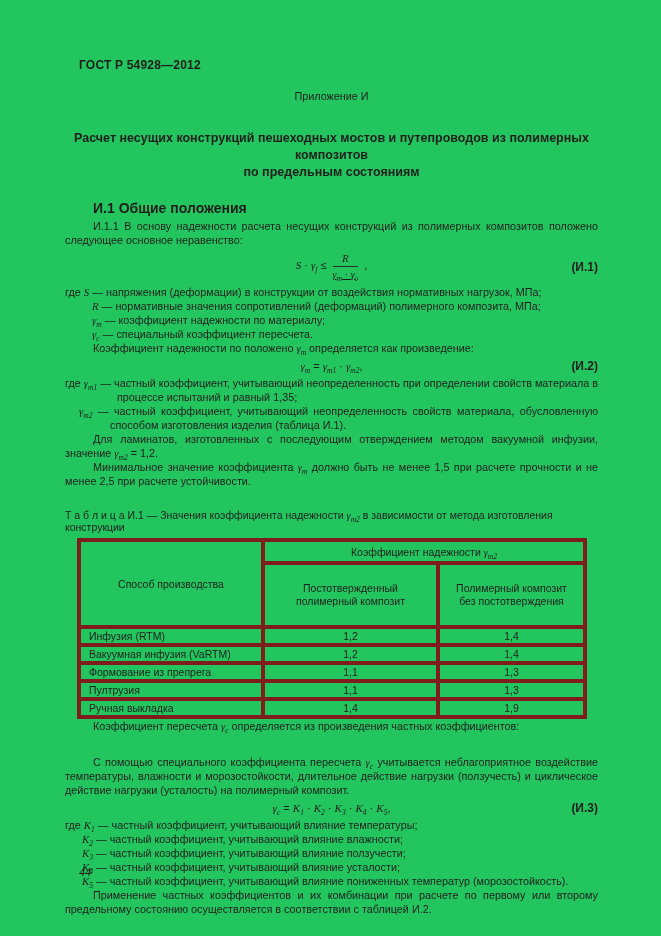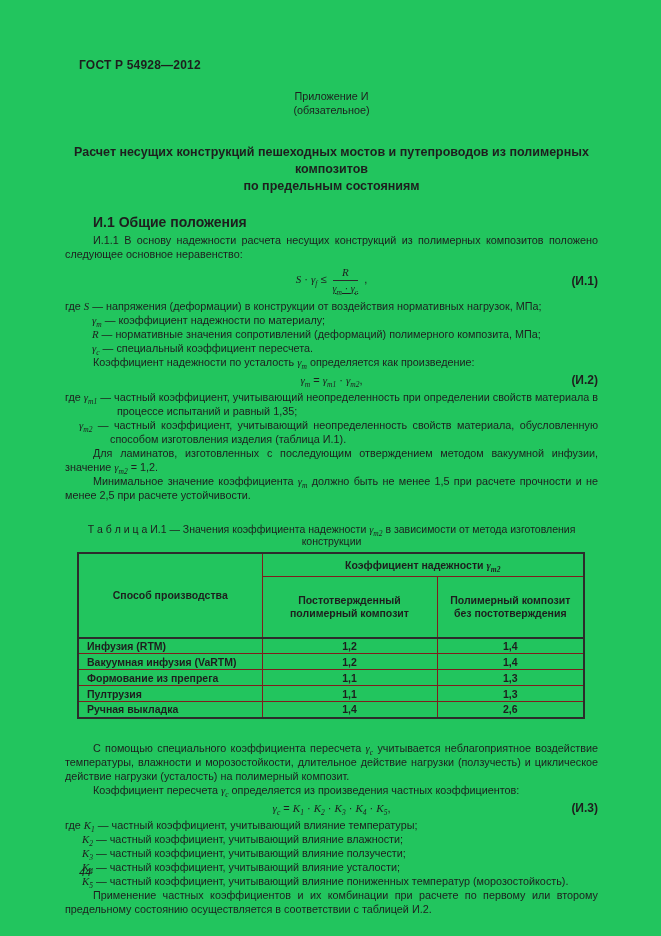--- a/index.html
+++ b/index.html
@@ -27,61 +27,60 @@
   .frac .num { display:block; border-bottom:1px solid #2c2c2c; padding:0 9px 1px; text-align:center; }
   .frac .den { display:block; padding-top:1px; text-align:center; font-size:10px;text-decoration:underline; }
   
   .hang { padding-left:100px; text-indent:-100px; }
   .hang.ind2 { padding-left:127px; }
   .d2a { padding-left:52px; text-indent:-52px; }
   .d2b { padding-left:45px; text-indent:-31px; }
   .hk { padding-left:90px; text-indent:-90px; }
   .hk.ind2 { padding-left:107px; }
   
-  .tbl-caption { margin-top:21px; margin-bottom:5px; font-size:10.5px; text-align:center; }
+  .tbl-caption { margin-top:21px; margin-bottom:5px; font-size:10.5px; text-align:left; }
   table.t { border-collapse:collapse; margin-left:12px; width:506px; font-size:10.5px; color:#1e1e1e;
             border:2px solid #2c2c2c; table-layout:fixed; }
-  .t th, .t td { border:1px solid #7f1d1d; font-weight:bold; vertical-align:middle; }
+  .t th, .t td { border:4px solid #7f1d1d; font-weight:normal; vertical-align:middle; }
   .t thead { border-bottom:2px solid #2c2c2c; }
   .t th.group { height:23px; text-align:center; padding:2px 6px; }
   .t th.colh { height:39px; text-align:center; padding:17px 10px; line-height:13px; }
   .t th.method { text-align:center; padding:12px 8px; }
   .t td.m { height:16px; text-align:left; padding:1px 8px; }
   .t td.vv { height:16px; text-align:center; padding:1px 4px; }
   .after-table { margin-top:22px; }
   .page-num { position:absolute; left:79px; top:866px; font-size:11px;font-style:italic; }
 </style>
 </head>
 <body>
 
 <div class="page">
   <div class="content">
 
     <div class="doc-code">ГОСТ Р 54928—2012</div>
 
     <div class="center-b appendix-label">Приложение И</div>
-    <div class="center-b appendix-kind">(обязательное)</div>
 
     <h1 class="doc-title"><span>Расчет несущих конструкций пешеходных мостов и путепроводов из полимерных композитов</span><br><span>по предельным состояниям</span></h1>
 
     <div class="sec-heading">И.1  Общие положения</div>
 
     <p class="body ind mt3">И.1.1  В основу надежности расчета несущих конструкций из полимерных композитов положено следующее основное неравенство:</p>
 
     <div class="formula">
       <span><span class="v">S</span><span> · </span><span class="v">γ</span><sub class="s">f</sub><span> ≤ </span><span class="frac"><span class="num"><span class="v">R</span></span><span class="den"><span class="v">γ</span><sub class="s">m</sub><span> · </span><span class="v">γ</span><sub class="s">c</sub></span></span><span> ,</span></span>
       <span class="f-label">(И.1)</span>
     </div>
 
     <div class="def hang"><span>где </span><span class="v">S</span><sub class="s"></sub><span> — напряжения (деформации) в конструкции от воздействия нормативных нагрузок, МПа;</span></div>
+    <div class="def hang ind2"><span></span><span class="v">R</span><sub class="s"></sub><span> — нормативные значения сопротивлений (деформаций) полимерного композита, МПа;</span></div>
     <div class="def hang ind2"><span></span><span class="v">γ</span><sub class="s">m</sub><span> — коэффициент надежности по материалу;</span></div>
-    <div class="def hang ind2"><span></span><span class="v">R</span><sub class="s"></sub><span> — нормативные значения сопротивлений (деформаций) полимерного композита, МПа;</span></div>
     <div class="def hang ind2"><span></span><span class="v">γ</span><sub class="s">c</sub><span> — специальный коэффициент пересчета.</span></div>
 
-    <p class="body ind"><span>Коэффициент надежности по усталость </span><span class="v">γ</span><sub class="s">m</sub><span> определяется как произведение:</span></p>
+    <p class="body ind"><span>Коэффициент надежности по положено </span><span class="v">γ</span><sub class="s">m</sub><span> определяется как произведение:</span></p>
 
     <div class="formula">
       <span><span class="v">γ</span><sub class="s">m</sub><span> = </span><span class="v">γ</span><sub class="s">m1</sub><span> · </span><span class="v">γ</span><sub class="s">m2</sub><span>,</span></span>
       <span class="f-label">(И.2)</span>
     </div>
 
     <div class="def d2a"><span>где </span><span class="v">γ</span><sub class="s">m1</sub><span> — частный коэффициент, учитывающий неопределенность при определении свойств материала в процессе испытаний и равный 1,35;</span></div>
     <div class="def d2b"><span></span><span class="v">γ</span><sub class="s">m2</sub><span> — частный коэффициент, учитывающий неопределенность свойств материала, обусловленную способом изготовления изделия (таблица И.1).</span></div>
 
     <p class="body ind"><span>Для ламинатов, изготовленных с последующим отверждением методом вакуумной инфузии, значение </span><span class="v">γ</span><sub class="s">m2</sub><span> = 1,2.</span></p>
@@ -123,28 +122,28 @@
             <td class="vv">1,3</td>
           </tr>
         <tr>
             <td class="m">Пултрузия</td>
             <td class="vv">1,1</td>
             <td class="vv">1,3</td>
           </tr>
         <tr>
             <td class="m">Ручная выкладка</td>
             <td class="vv">1,4</td>
-            <td class="vv">2,6</td>
+            <td class="vv">1,9</td>
           </tr>
       </tbody>
     </table>
 
+    <p class="body ind"><span>Коэффициент пересчета </span><span class="v">γ</span><sub class="s">c</sub><span> определяется из произведения частных коэффициентов:</span></p>
+
     <p class="body ind after-table"><span>С помощью специального коэффициента пересчета </span><span class="v">γ</span><sub class="s">c</sub><span> учитывается неблагоприятное воздействие температуры, влажности и морозостойкости, длительное действие нагрузки (ползучесть) и циклическое действие нагрузки (усталость) на полимерный композит.</span></p>
-
-    <p class="body ind"><span>Коэффициент пересчета </span><span class="v">γ</span><sub class="s">c</sub><span> определяется из произведения частных коэффициентов:</span></p>
 
     <div class="formula">
       <span><span class="v">γ</span><sub class="s">c</sub><span> = </span><span class="v">K</span><sub class="s">1</sub><span> · </span><span class="v">K</span><sub class="s">2</sub><span> · </span><span class="v">K</span><sub class="s">3</sub><span> · </span><span class="v">K</span><sub class="s">4</sub><span> · </span><span class="v">K</span><sub class="s">5</sub><span>,</span></span>
       <span class="f-label">(И.3)</span>
     </div>
 
     <div class="def hk"><span>где </span><span class="v">K</span><sub class="s">1</sub><span> — частный коэффициент, учитывающий влияние температуры;</span></div>
     <div class="def hk ind2"><span></span><span class="v">K</span><sub class="s">2</sub><span> — частный коэффициент, учитывающий влияние влажности;</span></div>
     <div class="def hk ind2"><span></span><span class="v">K</span><sub class="s">3</sub><span> — частный коэффициент, учитывающий влияние ползучести;</span></div>
     <div class="def hk ind2"><span></span><span class="v">K</span><sub class="s">4</sub><span> — частный коэффициент, учитывающий влияние усталости;</span></div>

